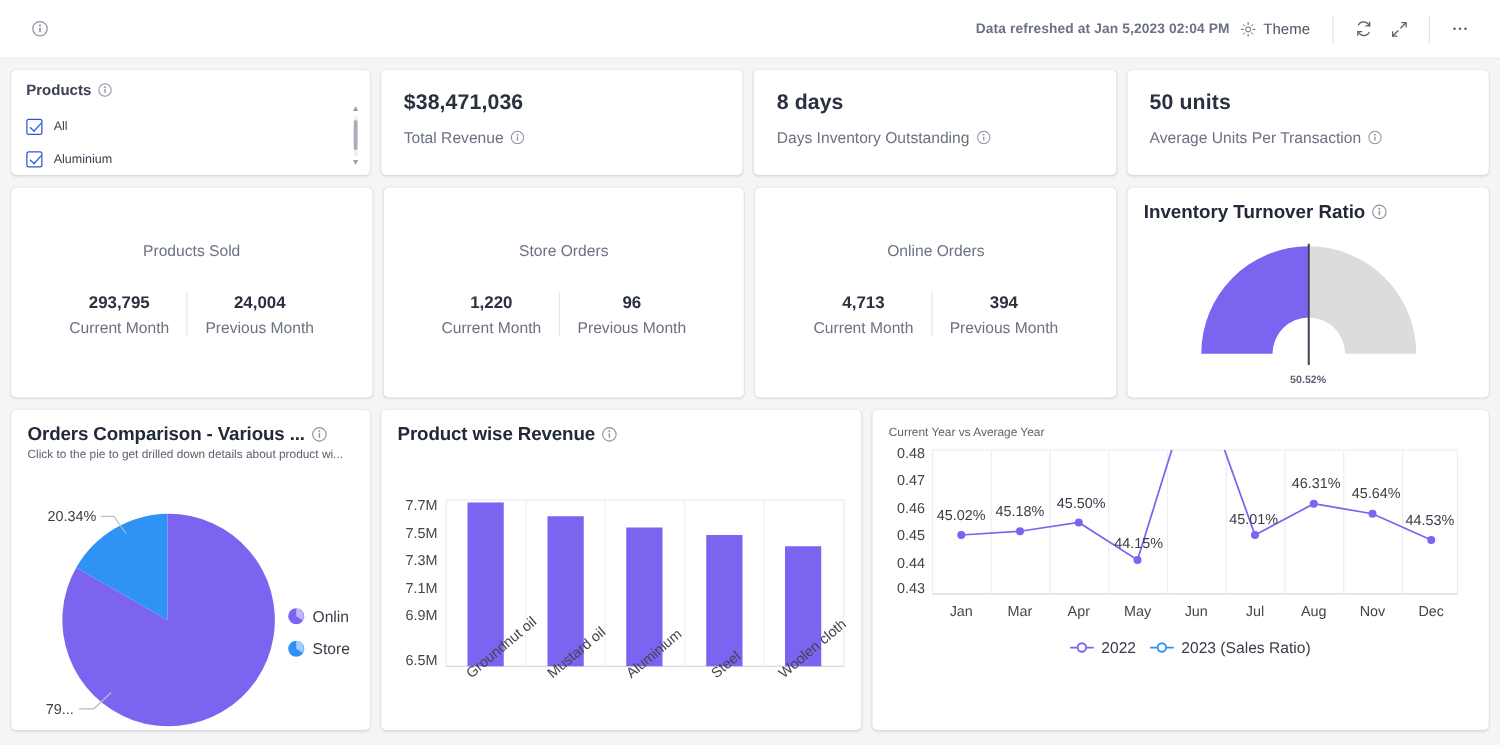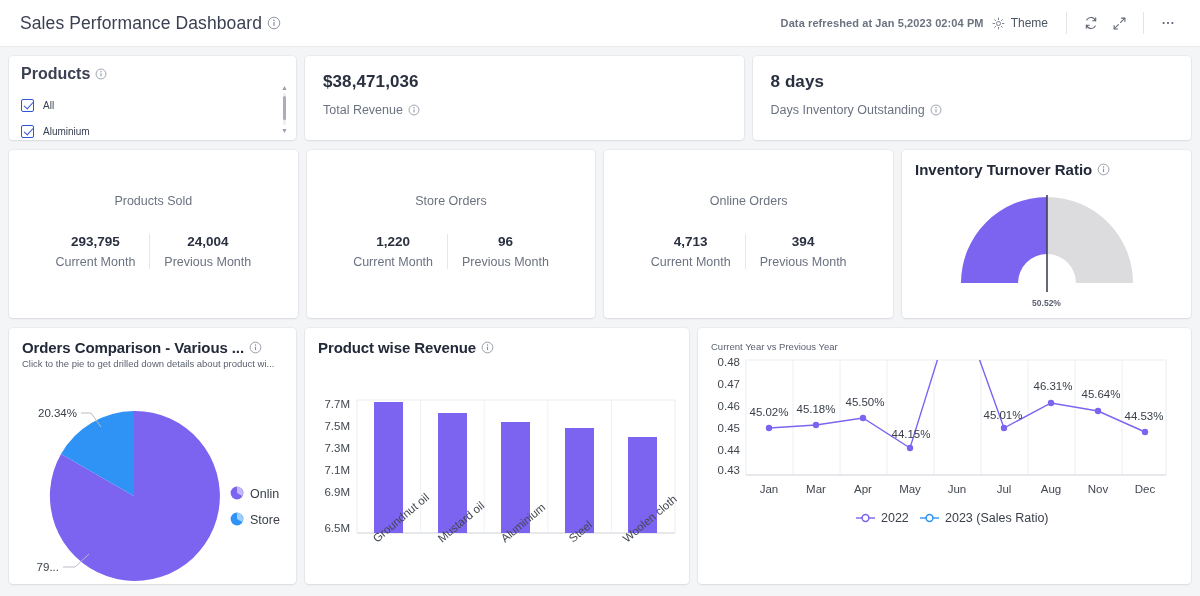--- a/index.html
+++ b/index.html
@@ -33,21 +33,21 @@
   .row { display: flex; gap: 9px; margin-bottom: 10px; }
   .card {
     background: #ffffff; border-radius: 4px;
     box-shadow: 0 1px 2px rgba(20,28,44,.09), 0 0 0 1px rgba(20,28,44,.035);
     position: relative; overflow: hidden;
   }
 
   
   .r1 { height: 84px; }
   .filter-card { width: 287px; padding: 9px 12px 0 12px; }
-  .filter-title { font-size: 16px; font-weight: bold; color: #3b4152; display: flex; align-items: center; }
+  .filter-title { font-size: 12px; font-weight: bold; color: #3b4152; display: flex; align-items: center; }
   .filter-list { margin-top: 9px; }
   .filter-item { display: flex; align-items: center; gap: 9px; height: 26px; font-size: 10px; color: #3b4152; }
   .cbx {
     width: 13px; height: 13px; border: 1px solid #3056d3; border-radius: 2px;
     background: #fff; position: relative; flex: 0 0 13px;
   }
   .cbx::after {
     content: ""; position: absolute; left: 3.5px; top: .5px;
     width: 4px; height: 8px; border: solid #3056d3; border-width: 0 1.6px 1.6px 0;
     transform: rotate(42deg);
@@ -91,21 +91,20 @@
   .pie-lab { font-size: 11.5px; fill: #3a404a; font-family: "Liberation Sans", sans-serif; }
   .legend-txt { font-size: 12.5px; fill: #3a404a; font-family: "Liberation Sans", sans-serif; }
   .bar-cat { font-size: 11.5px; fill: #41474f; font-family: "Liberation Sans", sans-serif; }
 </style>
 </head>
 <body>
 
 <div class="app">
 
   <div class="header">
-    <div class="header-title">Sales Performance Dashboard</div>
     <span class="info-icon">
       <svg width="14" height="14" viewBox="0 0 16 16">
           <circle cx="8" cy="8" r="6.6" fill="none" stroke="#8b92a0" stroke-width="1.1"></circle>
           <circle cx="8" cy="5" r=".95" fill="#8b92a0"></circle>
           <rect x="7.3" y="6.9" width="1.4" height="4.4" rx=".5" fill="#8b92a0"></rect>
         </svg>
     </span>
 
     <div class="header-right">
       <div class="refresh-text">Data refreshed at Jan 5,2023 02:04 PM</div>
@@ -215,20 +214,33 @@
           <span class="info-icon">
             <svg width="12" height="12" viewBox="0 0 16 16">
                 <circle cx="8" cy="8" r="6.6" fill="none" stroke="#8b92a0" stroke-width="1.1"></circle>
                 <circle cx="8" cy="5" r=".95" fill="#8b92a0"></circle>
                 <rect x="7.3" y="6.9" width="1.4" height="4.4" rx=".5" fill="#8b92a0"></rect>
               </svg>
           </span>
         </div>
       </div>
 
+      <div class="card kpi-card">
+        <div class="kpi-value">50 units</div>
+        <div class="kpi-label">
+          <span>Average Units Per Transaction</span>
+          <span class="info-icon">
+            <svg width="12" height="12" viewBox="0 0 16 16">
+                <circle cx="8" cy="8" r="6.6" fill="none" stroke="#8b92a0" stroke-width="1.1"></circle>
+                <circle cx="8" cy="5" r=".95" fill="#8b92a0"></circle>
+                <rect x="7.3" y="6.9" width="1.4" height="4.4" rx=".5" fill="#8b92a0"></rect>
+              </svg>
+          </span>
+        </div>
+      </div>
     </div>
 
     <div class="row r2">
 
       <div class="card cmp-card">
         <div class="cmp-title">Products Sold</div>
         <div class="cmp-vals">
           <div class="cmp-col">
             <div class="cmp-num">293,795</div>
             <div class="cmp-sub">Current Month</div>
@@ -380,21 +392,21 @@
             <text class="bar-cat" transform="translate(72,187) rotate(-40)">Groundnut oil</text>
             <text class="bar-cat" transform="translate(137,187) rotate(-40)">Mustard oil</text>
             <text class="bar-cat" transform="translate(200,187) rotate(-40)">Aluminium</text>
             <text class="bar-cat" transform="translate(268,187) rotate(-40)">Steel</text>
             <text class="bar-cat" transform="translate(322,187) rotate(-40)">Woolen cloth</text>
           </g>
         </svg>
       </div>
 
       <div class="card chart-card line-card">
-        <div class="chart-sub">Current Year vs Previous Year</div>
+        <div class="chart-sub">Current Year vs Average Year</div>
 
         <svg width="496" height="205" viewBox="0 0 496 205">
           <defs>
               <clipPath id="plotclip">
                 <rect x="48" y="8" width="420" height="115"></rect>
               </clipPath>
             </defs>
 
           <rect x="48" y="8" width="420" height="115" fill="#ffffff" stroke="#ebedf0" stroke-width="1"></rect>
           <g stroke="#eceef1" stroke-width="1">

